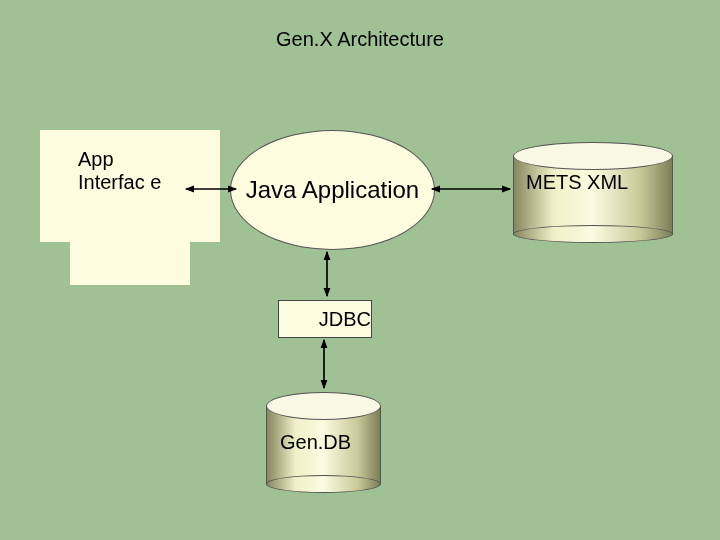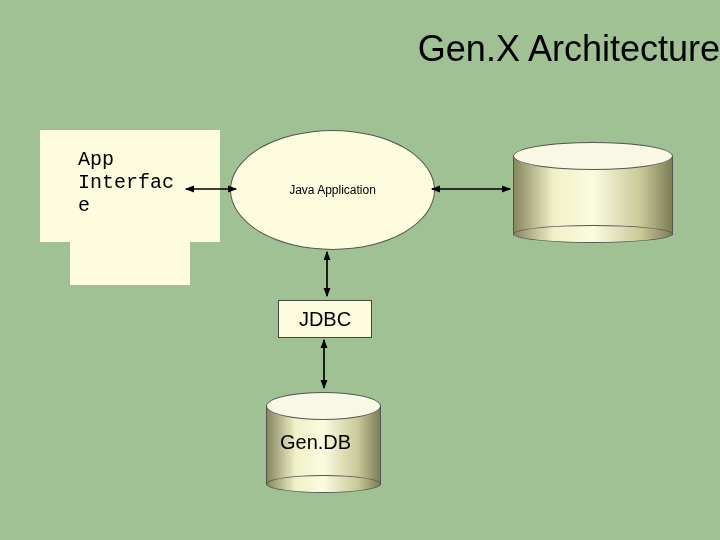--- a/index.html
+++ b/index.html
@@ -10,22 +10,22 @@
     background: #a0c193;
     font-family: Arial, sans-serif;
     position: relative;
     overflow: hidden;
   }
   .title {
     position: absolute;
     top: 28px;
     left: 0;
     width: 100%;
-    text-align: right;
-    font-size: 36px;
+    text-align: center;
+    font-size: 20px;
     color: #000;
   }
   .app-interface-card {
     position: absolute;
     left: 40px;
     top: 130px;
     width: 180px;
     height: 155px;
     background: #fdfcdf;
   }
@@ -46,50 +46,49 @@
     background: #a0c193;
   }
   .app-interface-label {
     position: absolute;
     left: 78px;
     top: 148px;
     width: 100px;
     font-size: 20px;
     color: #000;
     line-height: 1.15;
-    font-family: Liberation Mono, monospace;
   }
   .java-ellipse {
     position: absolute;
     left: 230px;
     top: 130px;
     width: 205px;
     height: 120px;
     border-radius: 50%;
     background: #fdfcdf;
     border: 1px solid #555;
     display: flex;
     align-items: center;
     justify-content: center;
-    font-size: 12px;
+    font-size: 24px;
     color: #000;
     box-sizing: border-box;
     text-align: center;
   }
   .jdbc-box {
     position: absolute;
     left: 278px;
     top: 300px;
     width: 94px;
     height: 38px;
     background: #fdfcdf;
     border: 1px solid #444;
     display: flex;
     align-items: center;
-    justify-content: center;
+    justify-content: flex-end;
     font-size: 20px;
     box-sizing: border-box;
   }
   .cyl {
     position: absolute;
     border: 1px solid #555;
     background: linear-gradient(90deg, #86865f 0%, #f0f0c8 25%, #fbfbe0 50%, #c9c99a 80%, #7d7d58 100%);
     box-sizing: border-box;
   }
   .cyl-top {
@@ -146,21 +145,21 @@
 
 <div class="jdbc-box">
   <span>JDBC</span>
 </div>
 
 <div class="cyl" style="left:513px; top:155px; width:160px; height:80px;">
   <div class="cyl-bottom"></div>
   <div class="cyl-top"></div>
 </div>
 <div class="cyl-label" style="left:526px; top:170px;">
-  <br>
+  <span>METS XML</span><br>
   &nbsp;&nbsp;
 </div>
 
 <div class="cyl" style="left:266px; top:405px; width:115px; height:80px;">
   <div class="cyl-bottom"></div>
   <div class="cyl-top"></div>
 </div>
 <div class="cyl-label" style="left:280px; top:430px;">Gen.DB</div>
 
 <svg class="arrows">

